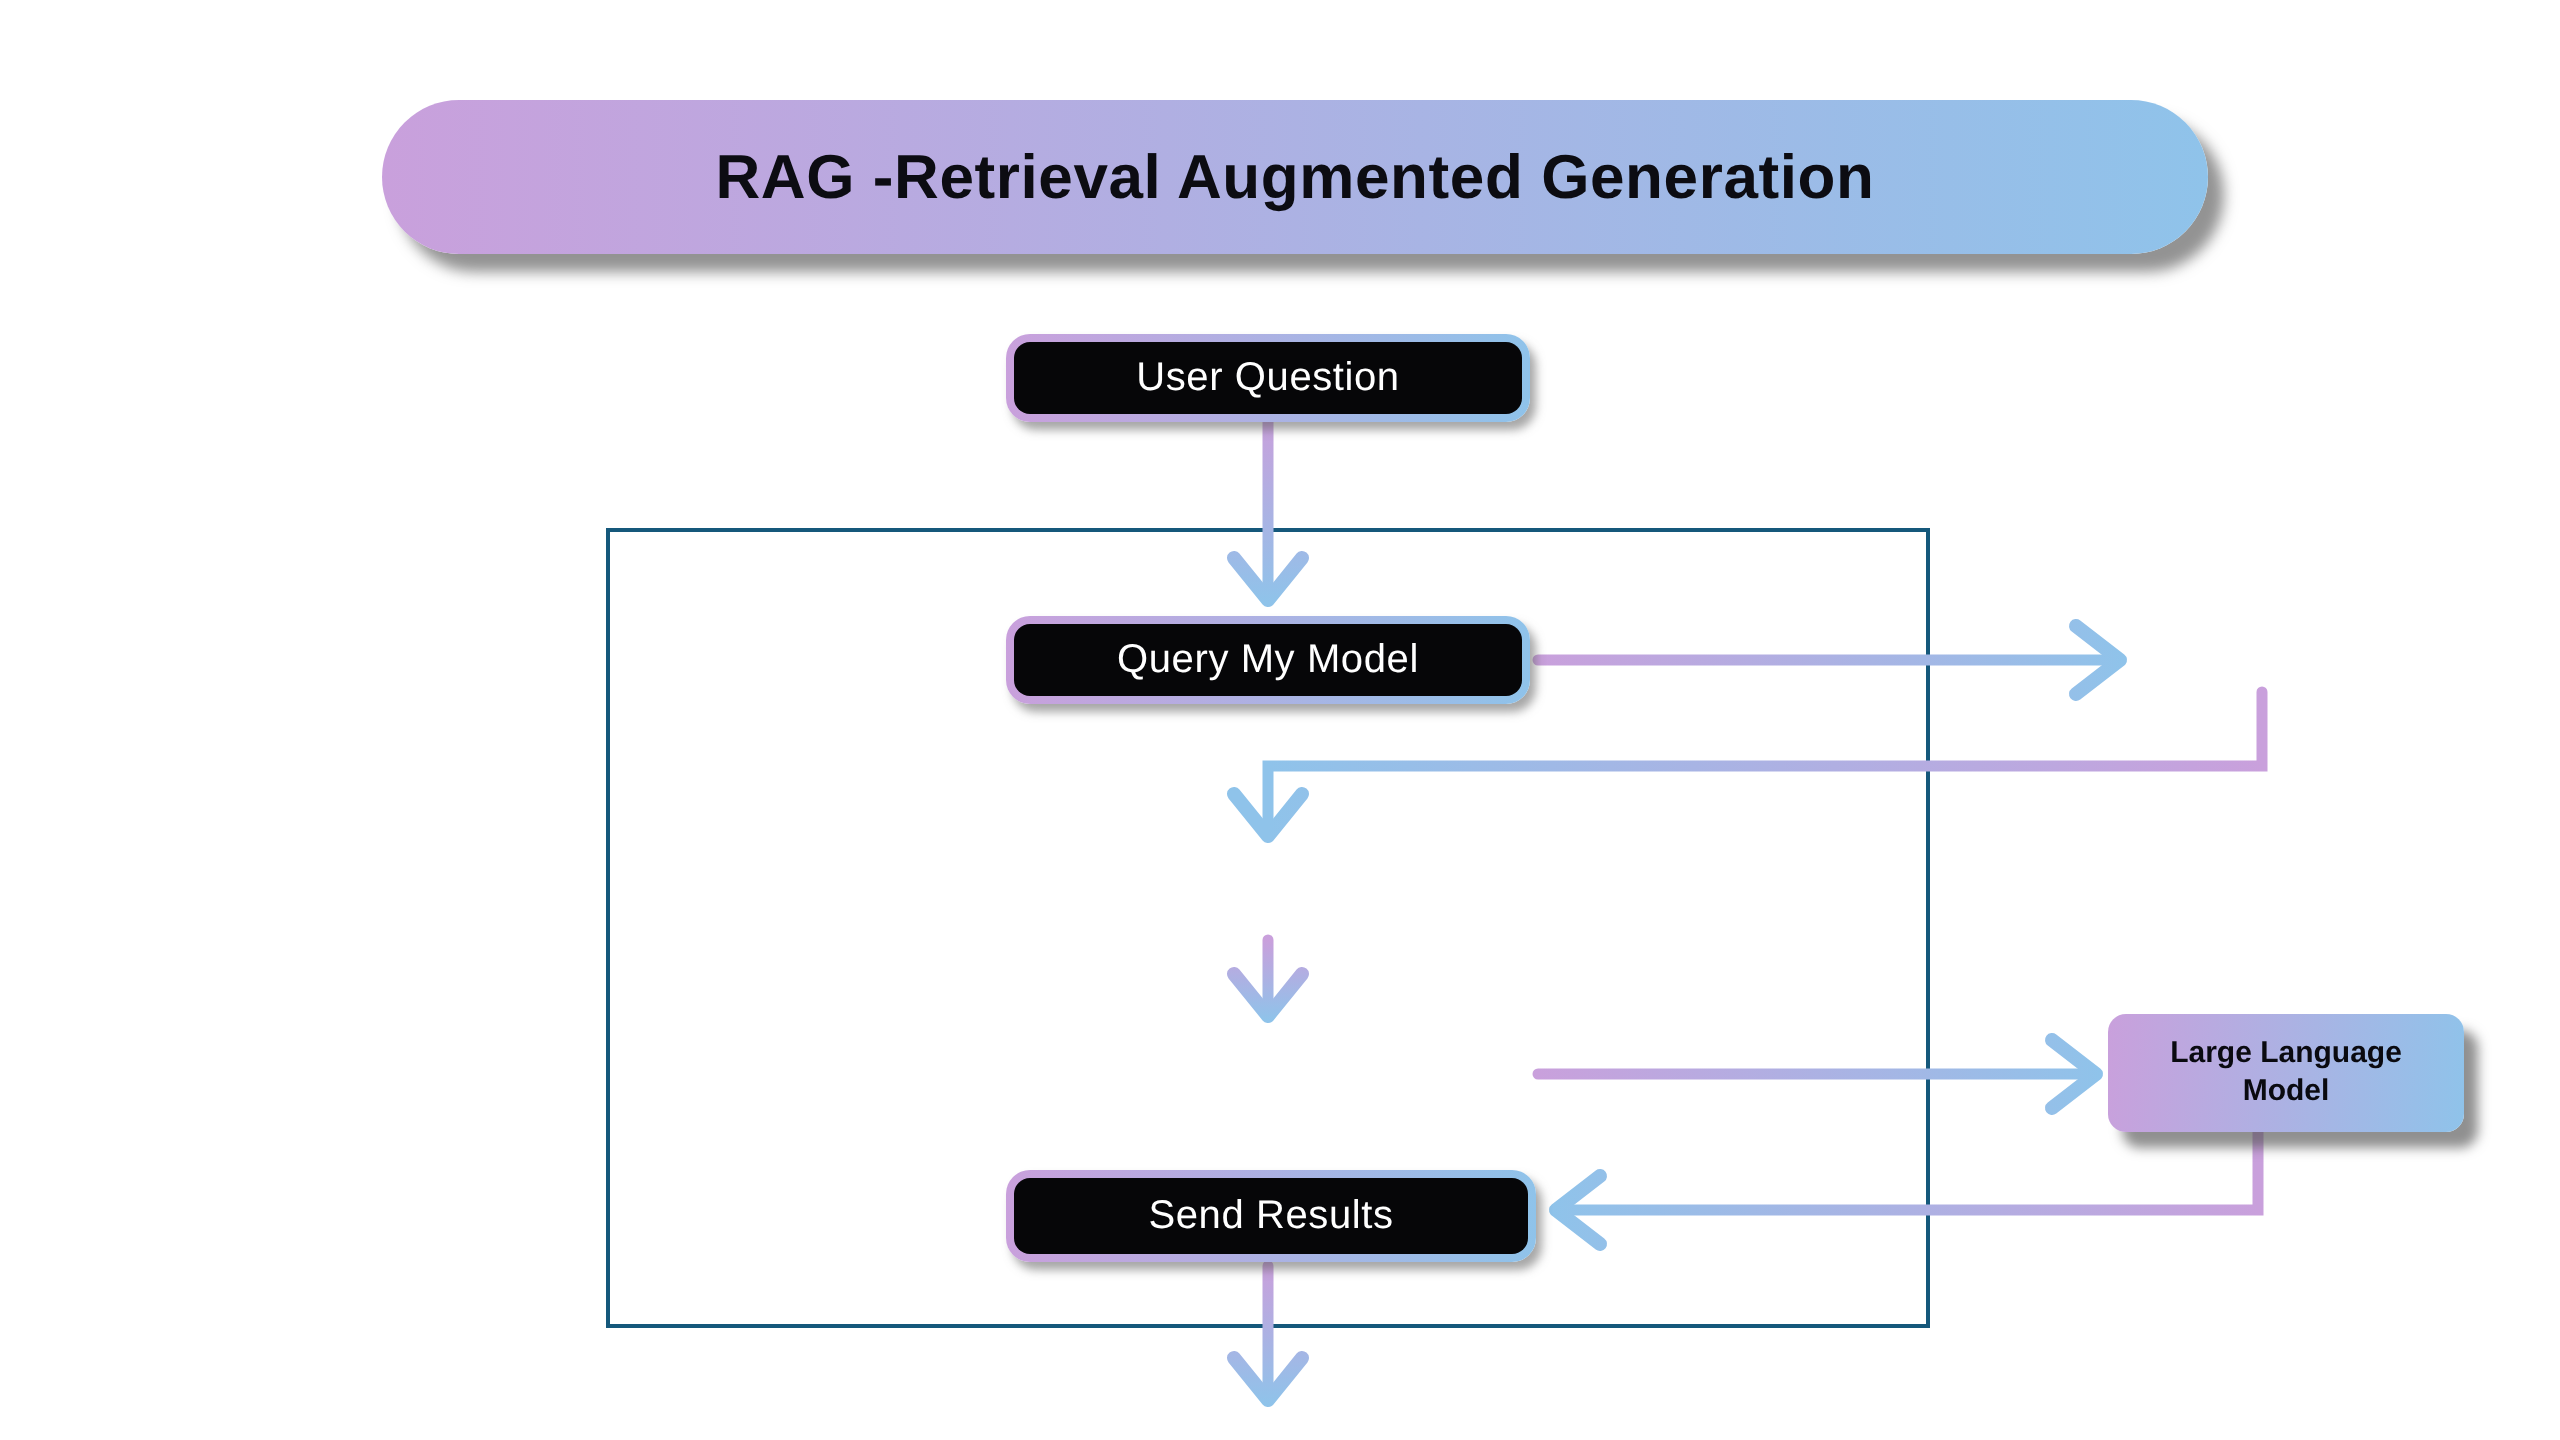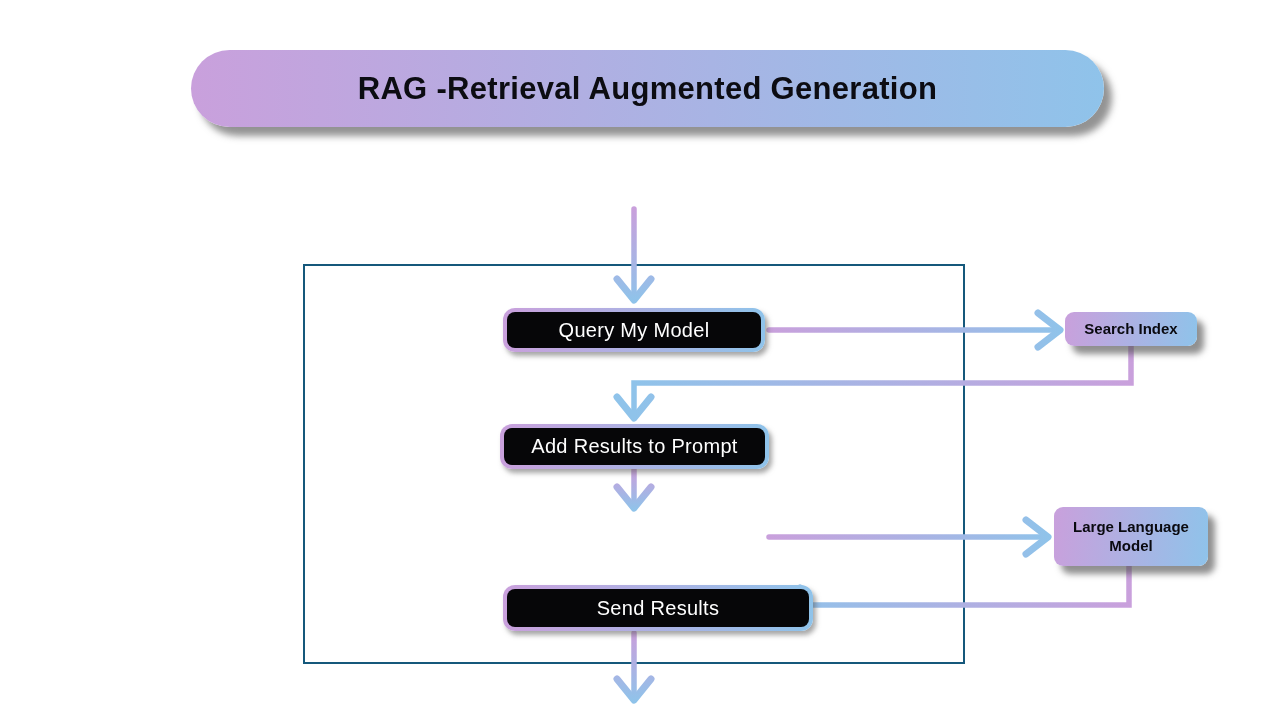--- a/index.html
+++ b/index.html
@@ -127,41 +127,38 @@
     <path class="line" stroke="url(#g5)" d="M753,537 L1028,537"></path>
     <path class="head" stroke="url(#g5)" d="M1010,520 L1032,537 L1010,554"></path>
 
     <path class="line" stroke="url(#g6)" d="M1113,566 L1113,605 L766,605"></path>
     <path class="head" stroke="url(#g6)" d="M784,588 L762,605 L784,622"></path>
 
     <path class="line" stroke="url(#g7)" d="M618,633 L618,696"></path>
     <path class="head" stroke="url(#g7)" d="M601,679 L618,700 L635,679"></path>
   </svg>
 
+  <div class="node" style="left:487px;top:167px;width:262px;height:44px;">
+    <div class="node-inner">
+      <span class="node-label">User Question</span>
+    </div>
+  </div>
 
   <div class="node" style="left:487px;top:308px;width:262px;height:44px;">
     <div class="node-inner">
       <span class="node-label">Query My Model</span>
     </div>
   </div>
 
-  <div class="node" style="left:484px;top:424px;width:269px;height:45px;">
-    <div class="node-inner">
-      <span class="node-label">Add Results to Prompt</span>
-    </div>
-  </div>
 
 
-  <div class="node" style="left:487px;top:585px;width:310px;height:46px;border-radius:12px;">
+  <div class="node" style="left:487px;top:585px;width:265px;height:46px;border-radius:12px;">
     <div class="node-inner">
       <span class="node-label">Send Results</span>
     </div>
   </div>
 
-  <div class="side-node" style="left:1049px;top:312px;width:132px;height:34px;">
-    <span class="side-label">Search Index</span>
-  </div>
 
-  <div class="side-node" style="left:1038px;top:507px;width:154px;height:59px;">
+  <div class="side-node" style="left:1038px;top:507px;width:178px;height:59px;">
     <span class="side-label" style="width:120px;">Large Language Model</span>
   </div>
 
 </div>
 
 </body></html>

